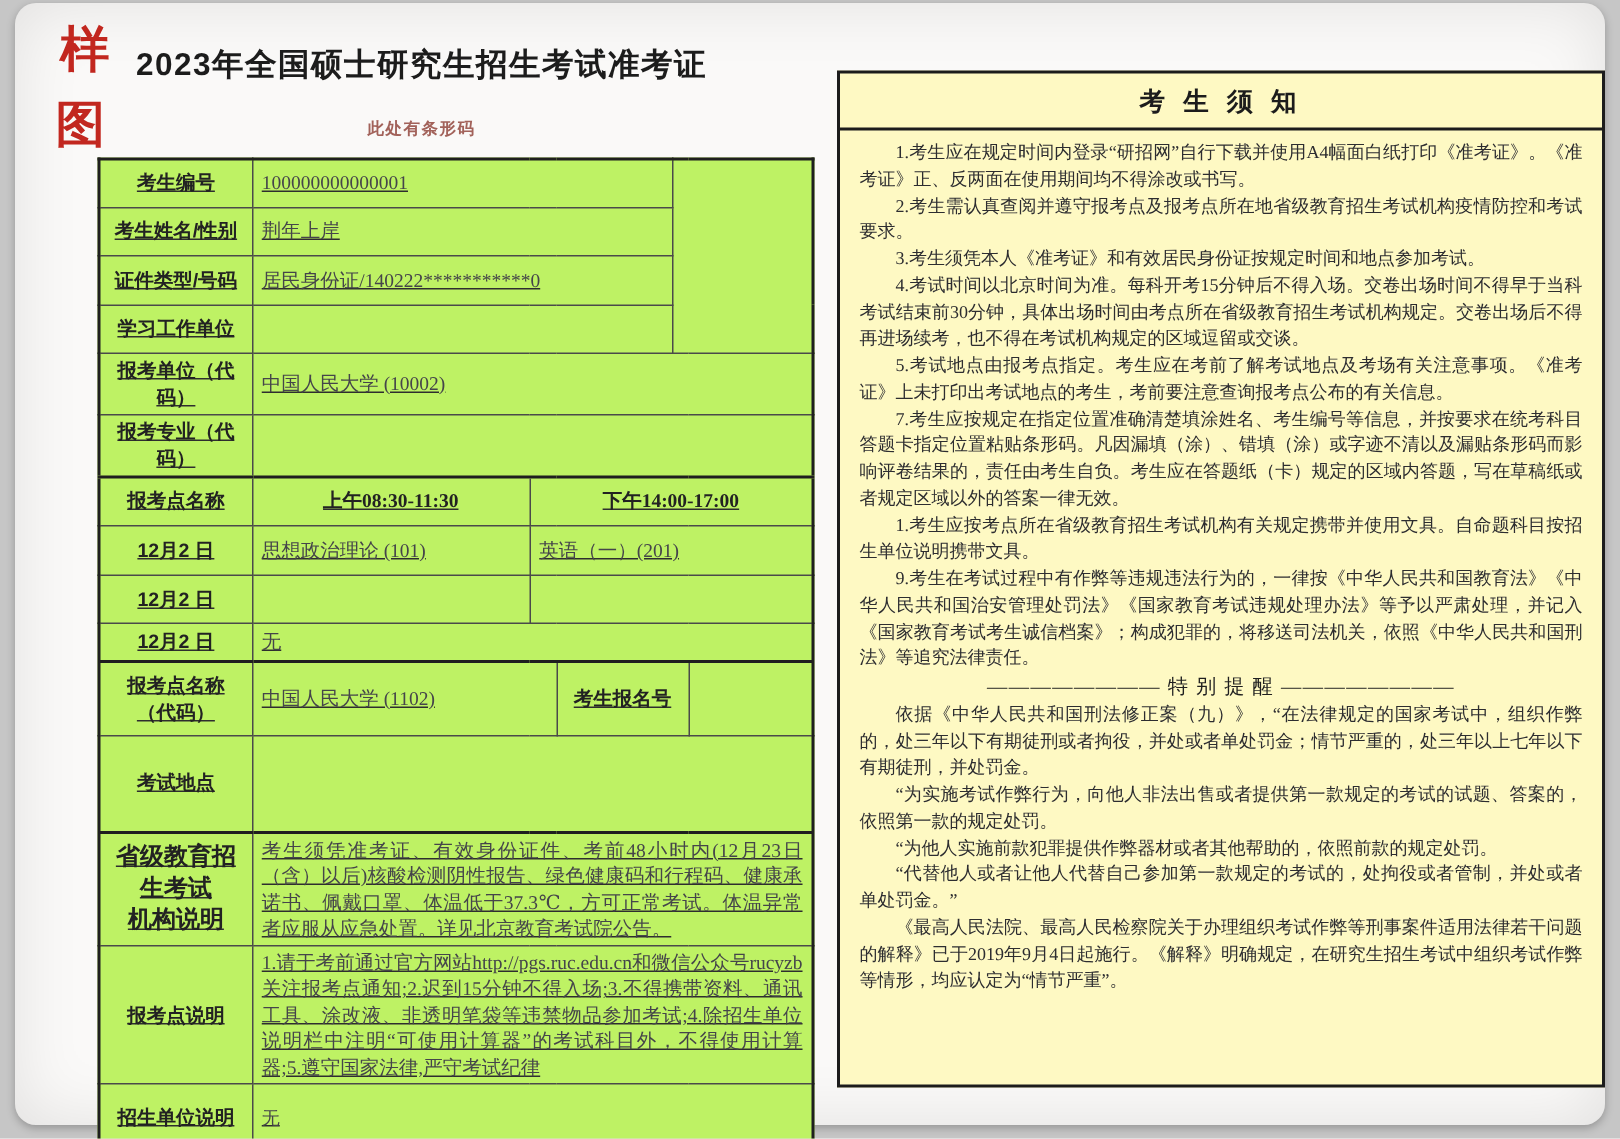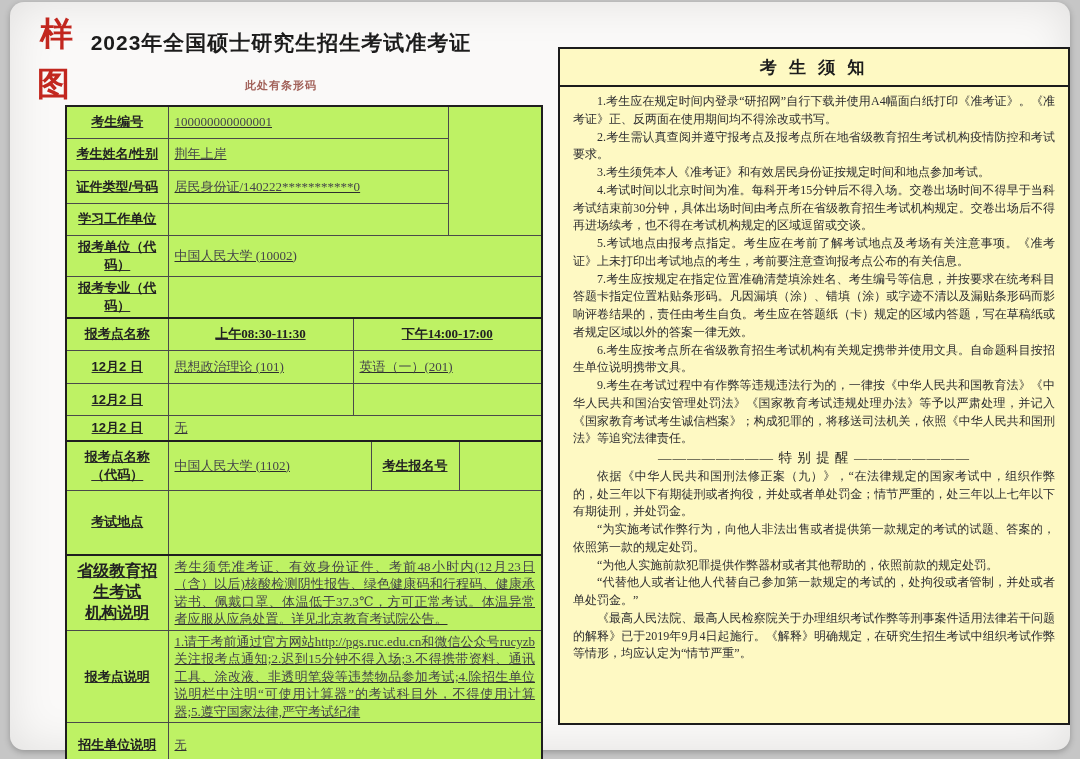--- a/index.html
+++ b/index.html
@@ -168,21 +168,21 @@
 
   <div class="notice">
     <div class="notice-header">考 生 须 知</div>
     <div class="notice-body">
       <p>1.考生应在规定时间内登录“研招网”自行下载并使用A4幅面白纸打印《准考证》。《准考证》正、反两面在使用期间均不得涂改或书写。</p>
       <p>2.考生需认真查阅并遵守报考点及报考点所在地省级教育招生考试机构疫情防控和考试要求。</p>
       <p>3.考生须凭本人《准考证》和有效居民身份证按规定时间和地点参加考试。</p>
       <p>4.考试时间以北京时间为准。每科开考15分钟后不得入场。交卷出场时间不得早于当科考试结束前30分钟，具体出场时间由考点所在省级教育招生考试机构规定。交卷出场后不得再进场续考，也不得在考试机构规定的区域逗留或交谈。</p>
       <p>5.考试地点由报考点指定。考生应在考前了解考试地点及考场有关注意事项。《准考证》上未打印出考试地点的考生，考前要注意查询报考点公布的有关信息。</p>
       <p>7.考生应按规定在指定位置准确清楚填涂姓名、考生编号等信息，并按要求在统考科目答题卡指定位置粘贴条形码。凡因漏填（涂）、错填（涂）或字迹不清以及漏贴条形码而影响评卷结果的，责任由考生自负。考生应在答题纸（卡）规定的区域内答题，写在草稿纸或者规定区域以外的答案一律无效。</p>
-      <p>6.考生应按考点所在省级教育招生考试机构有关规定携带并使用文具。自命题科目按招生单位说明携带文具。</p>
+      <p>1.考生应按考点所在省级教育招生考试机构有关规定携带并使用文具。自命题科目按招生单位说明携带文具。</p>
       <p>9.考生在考试过程中有作弊等违规违法行为的，一律按《中华人民共和国教育法》《中华人民共和国治安管理处罚法》《国家教育考试违规处理办法》等予以严肃处理，并记入《国家教育考试考生诚信档案》；构成犯罪的，将移送司法机关，依照《中华人民共和国刑法》等追究法律责任。</p>
       <p class="special-title">———————— 特 别 提 醒 ————————</p>
       <p>依据《中华人民共和国刑法修正案（九）》，“在法律规定的国家考试中，组织作弊的，处三年以下有期徒刑或者拘役，并处或者单处罚金；情节严重的，处三年以上七年以下有期徒刑，并处罚金。</p>
       <p>“为实施考试作弊行为，向他人非法出售或者提供第一款规定的考试的试题、答案的，依照第一款的规定处罚。</p>
       <p>“为他人实施前款犯罪提供作弊器材或者其他帮助的，依照前款的规定处罚。</p>
       <p>“代替他人或者让他人代替自己参加第一款规定的考试的，处拘役或者管制，并处或者单处罚金。”</p>
       <p>《最高人民法院、最高人民检察院关于办理组织考试作弊等刑事案件适用法律若干问题的解释》已于2019年9月4日起施行。《解释》明确规定，在研究生招生考试中组织考试作弊等情形，均应认定为“情节严重”。</p>
     </div>
   </div>
 

